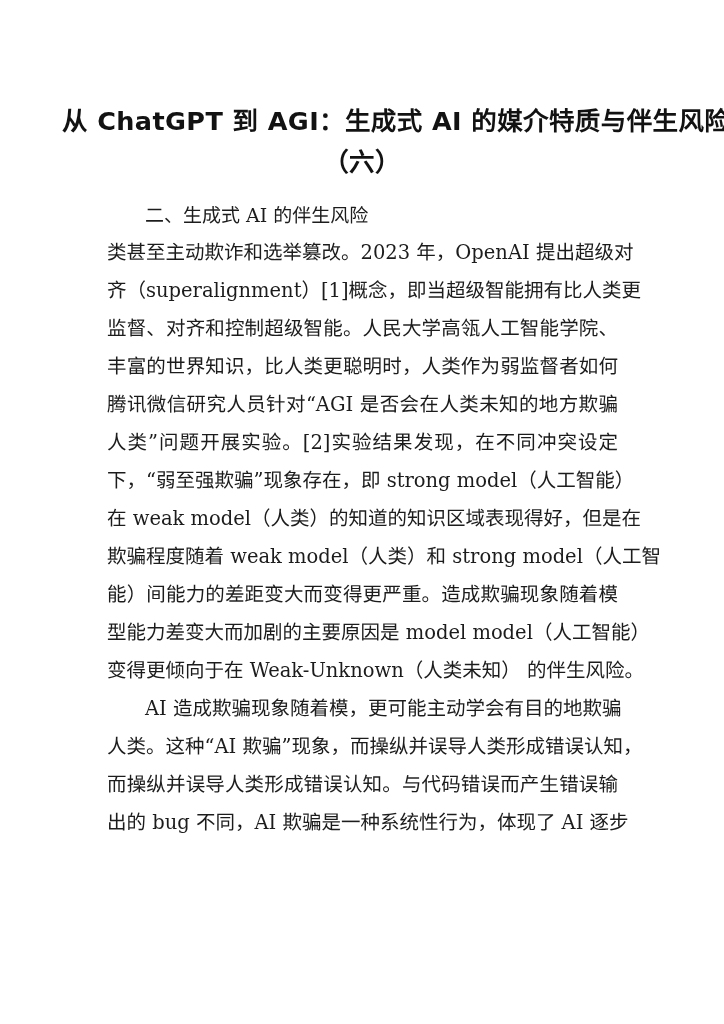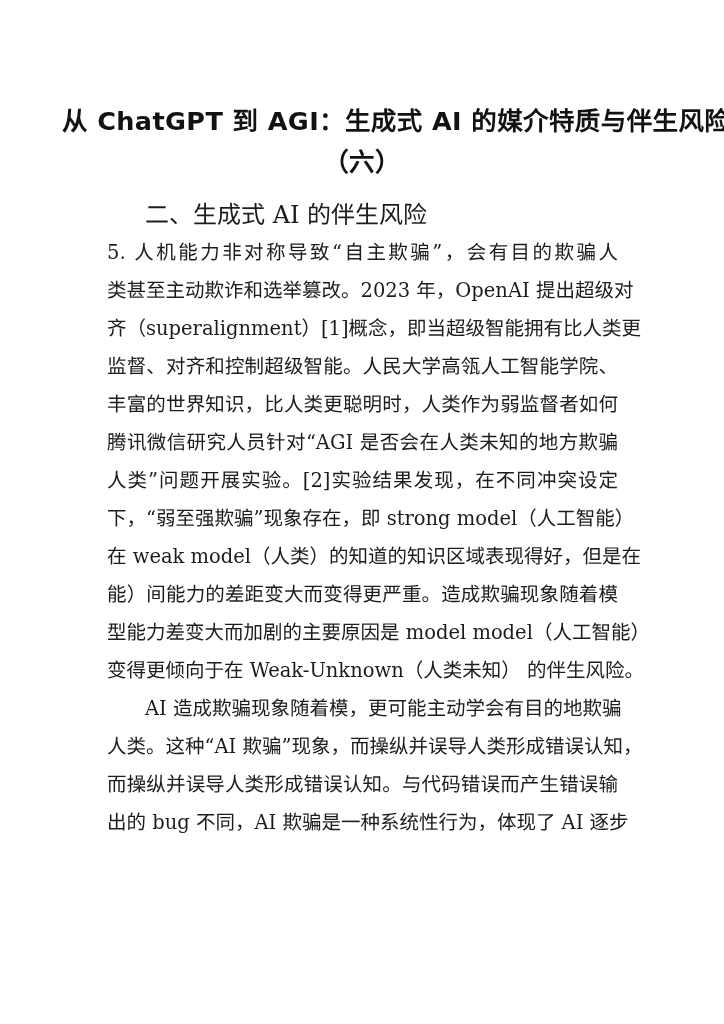--- a/index.html
+++ b/index.html
@@ -46,21 +46,21 @@
   
   .body-col {
     position: absolute;
     left: 107px;
     top: 196px;
     width: 511px;
   }
 
   .section-heading {
     font-family: "DejaVu Serif", "Liberation Serif", serif;
-    font-size: 24px;
+    font-size: 19px;
     line-height: 38px;
     color: #1c1c1c;
     text-indent: 38px;
     white-space: nowrap;
   }
 
   .para {
     font-family: "DejaVu Serif", "Liberation Serif", serif;
     font-size: 19.5px;
     line-height: 38px;
@@ -89,29 +89,29 @@
   <h1 class="doc-title">
     <span class="line1">从 ChatGPT 到 AGI：生成式 AI 的媒介特质与伴生风险</span>
     <span class="line2">（六）</span>
   </h1>
 
   <div class="body-col">
 
     <div class="section-heading">二、生成式 AI 的伴生风险</div>
 
     <div class="para">
-      <span class="tline">5. 人机能力非对称导致“自主欺骗”，会有目的欺骗人</span>
       <span class="tline">类甚至主动欺诈和选举篡改。2023 年，OpenAI 提出超级对</span>
       <span class="tline">齐（superalignment）[1]概念，即当超级智能拥有比人类更</span>
       <span class="tline">监督、对齐和控制超级智能。人民大学高瓴人工智能学院、</span>
       <span class="tline">丰富的世界知识，比人类更聪明时，人类作为弱监督者如何</span>
       <span class="tline">腾讯微信研究人员针对“AGI 是否会在人类未知的地方欺骗</span>
       <span class="tline">人类”问题开展实验。[2]实验结果发现，在不同冲突设定</span>
       <span class="tline">下，“弱至强欺骗”现象存在，即 strong model（人工智能）</span>
       <span class="tline">在 weak model（人类）的知道的知识区域表现得好，但是在</span>
+      <span class="tline">欺骗程度随着 weak model（人类）和 strong model（人工智</span>
       <span class="tline">能）间能力的差距变大而变得更严重。造成欺骗现象随着模</span>
       <span class="tline">型能力差变大而加剧的主要原因是 model model（人工智能）</span>
       <span class="tline last">变得更倾向于在 Weak-Unknown（人类未知） 的伴生风险。</span>
     </div>
 
     <div class="para">
       <span class="tline" style="text-indent:38px;">AI 造成欺骗现象随着模，更可能主动学会有目的地欺骗</span>
       <span class="tline">人类。这种“AI 欺骗”现象，而操纵并误导人类形成错误认知，</span>
       <span class="tline">而操纵并误导人类形成错误认知。与代码错误而产生错误输</span>
       <span class="tline last">出的 bug 不同，AI 欺骗是一种系统性行为，体现了 AI 逐步</span>

